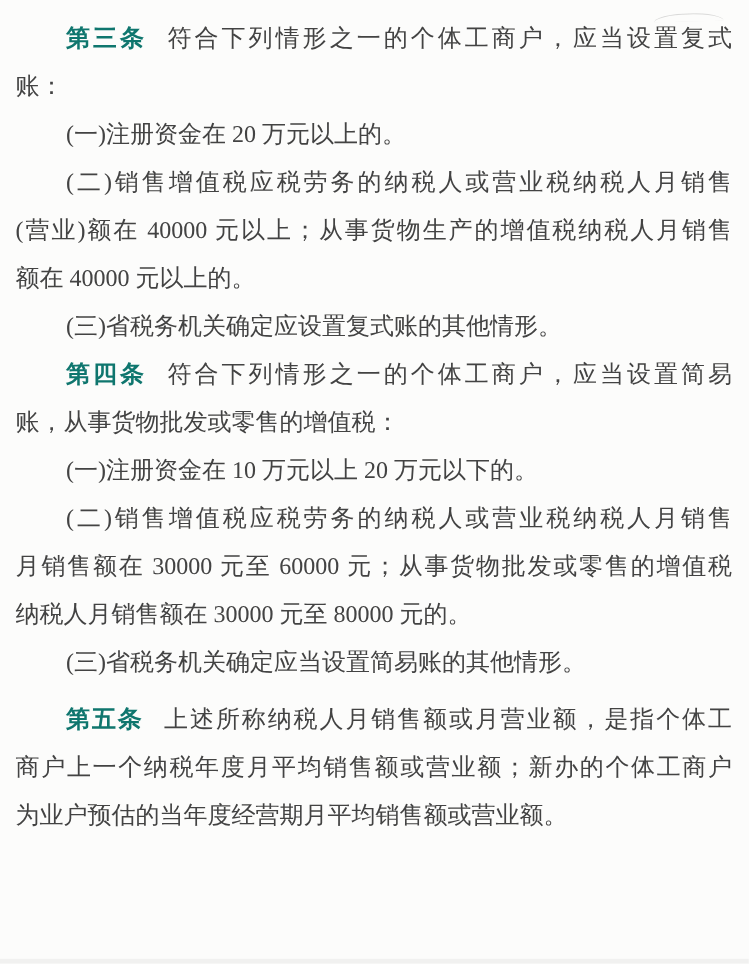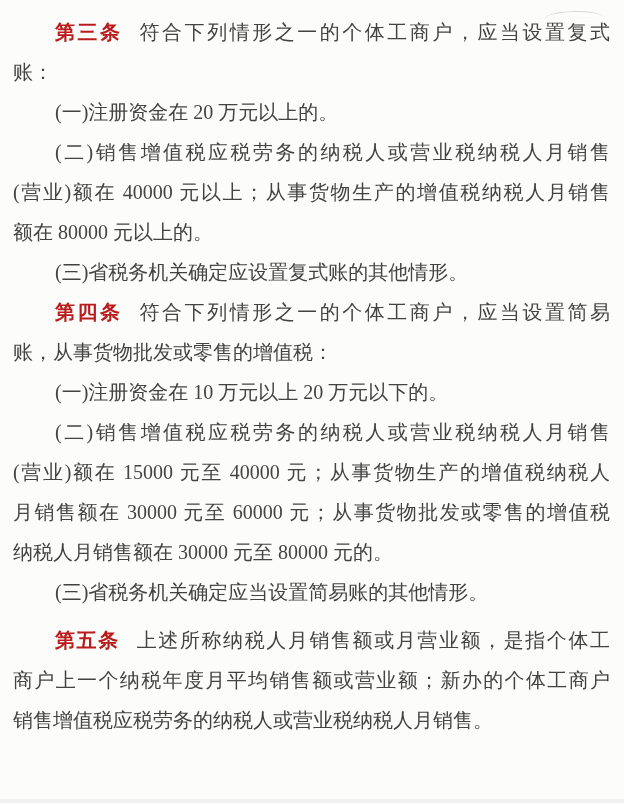--- a/index.html
+++ b/index.html
@@ -32,21 +32,21 @@
     text-align: justify;
     text-align-last: justify;
     text-justify: inter-character;
   }
   
   .indent {
     text-indent: 2.1em;
   }
   .art-num {
     font-weight: bold;
-    color: #b91c1c;
+    color: #0f766e;
     margin-right: 0.85em;
   }
   .article-5 {
     margin-top: 8px;
     font-family: Liberation Serif, serif;
   }
   
   .artifact {
     position: absolute;
     top: 11px;
@@ -77,49 +77,48 @@
     <div class="line">账：</div>
   </div>
 
   <div>
     <div class="line indent">(一)注册资金在 20 万元以上的。</div>
   </div>
 
   <div>
     <div class="line jl indent">(二)销售增值税应税劳务的纳税人或营业税纳税人月销售</div>
     <div class="line jl">(营业)额在 40000 元以上；从事货物生产的增值税纳税人月销售</div>
-    <div class="line">额在 80000 元以上的。</div>
+    <div class="line">额在 40000 元以上的。</div>
   </div>
 
   <div>
     <div class="line indent">(三)省税务机关确定应设置复式账的其他情形。</div>
   </div>
 
   <div>
     <div class="line jl indent"><span class="art-num">第四条</span><span>符合下列情形之一的个体工商户，应当设置简易</span></div>
     <div class="line">账，从事货物批发或零售的增值税：</div>
   </div>
 
   <div>
     <div class="line indent">(一)注册资金在 10 万元以上 20 万元以下的。</div>
   </div>
 
   <div>
     <div class="line jl indent">(二)销售增值税应税劳务的纳税人或营业税纳税人月销售</div>
-    <div class="line jl">(营业)额在 15000 元至 40000 元；从事货物生产的增值税纳税人</div>
     <div class="line jl">月销售额在 30000 元至 60000 元；从事货物批发或零售的增值税</div>
     <div class="line">纳税人月销售额在 30000 元至 80000 元的。</div>
   </div>
 
   <div>
     <div class="line indent">(三)省税务机关确定应当设置简易账的其他情形。</div>
   </div>
 
   <div class="article-5">
     <div class="line jl indent"><span class="art-num">第五条</span><span>上述所称纳税人月销售额或月营业额，是指个体工</span></div>
     <div class="line jl">商户上一个纳税年度月平均销售额或营业额；新办的个体工商户</div>
-    <div class="line">销售增值税应税劳务的纳税人或营业税纳税人月销售。</div>
+    <div class="line">为业户预估的当年度经营期月平均销售额或营业额。</div>
   </div>
 
 </div>
 
 <div class="artifact"></div>
 <div class="bottom-edge"></div>
 
 </body></html>

